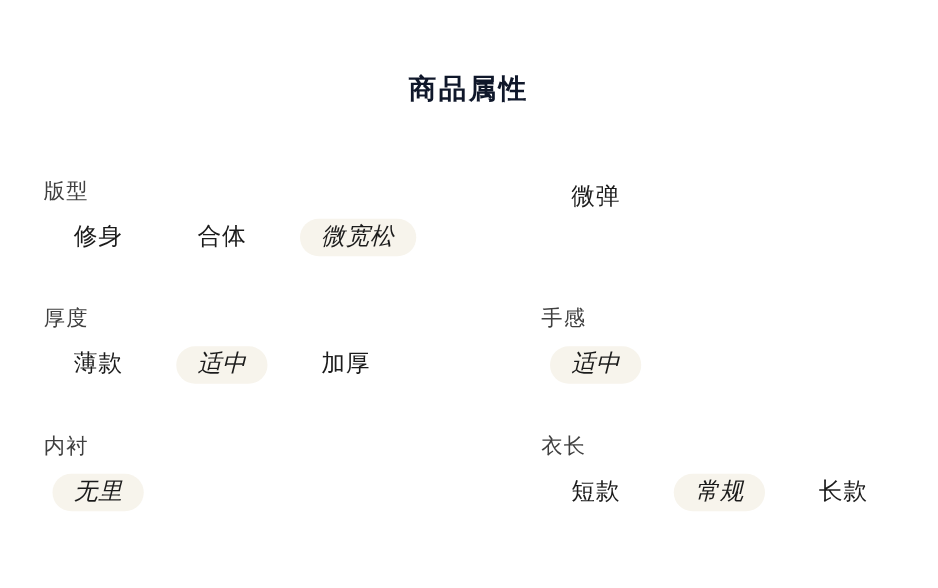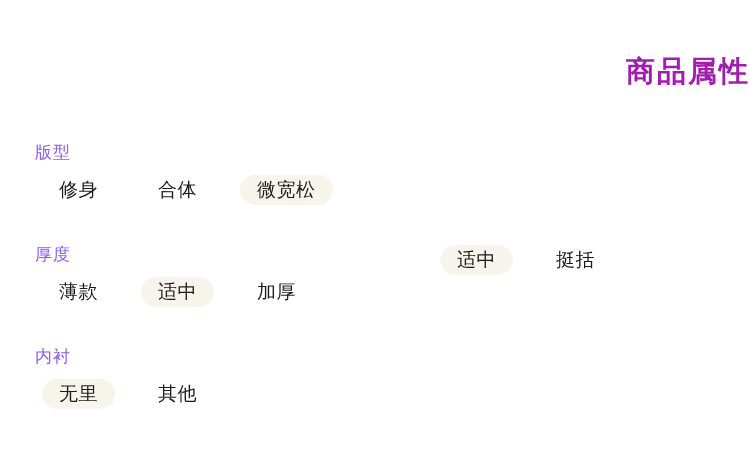--- a/index.html
+++ b/index.html
@@ -9,42 +9,42 @@
   }
   body {
     width: 750px;
     height: 470px;
     overflow: hidden;
     font-family: "Liberation Sans", "DejaVu Sans", sans-serif;
     color: #1b1b1b;
   }
   .page-title {
     margin: 58px 0 0 0;
-    text-align: right;
-    font-size: 29px;
+    text-align: center;
+    font-size: 22px;
     font-weight: 700;
     letter-spacing: 2px;
     line-height: 26px;
-    color: #a21caf;
+    color: #0f172a;
   }
   .groups-grid {
     display: grid;
     grid-template-columns: 398px auto;
     padding-left: 35px;
     margin-top: 59px;
   }
   .group {
     margin-bottom: 40px;
   }
   .group-label {
     font-size: 17px;
     line-height: 20px;
     letter-spacing: 1px;
     margin-bottom: 12px;
-    color: #8b5cf6;
+    color: #404040;
   }
   .options {
     display: flex;
     gap: 26px;
     margin-left: 7px;
   }
   .option {
     display: inline-block;
     box-sizing: border-box;
     font-family: inherit;
@@ -55,20 +55,21 @@
     margin: 0;
     border: none;
     border-radius: 16px;
     background: transparent;
     color: #1b1b1b;
     cursor: pointer;
     white-space: nowrap;
   }
   .option.selected {
     background: #f7f4ec;
+    font-style: italic;
   }
 </style>
 </head>
 <body>
 
 <h1 class="page-title">商品属性</h1>
 
 <div class="groups-grid" id="groups-grid">
   <section class="group">
     <div class="group-label">版型</div>
@@ -77,47 +78,57 @@
 
   <button class="option">合体</button>
 
   <button class="option selected">微宽松</button>
 </div>
   </section>
 
   <section class="group">
     <div class="options">
 
+  <button class="option">微弹</button>
 
 </div>
   </section>
 
   <section class="group">
     <div class="group-label">厚度</div>
     <div class="options">
   <button class="option">薄款</button>
 
   <button class="option selected">适中</button>
 
   <button class="option">加厚</button>
 </div>
   </section>
 
   <section class="group">
+    <div class="group-label">手感</div>
     <div class="options">
 
   <button class="option selected">适中</button>
 
-  <button class="option">挺括</button>
 </div>
   </section>
 
   <section class="group">
     <div class="group-label">内衬</div>
     <div class="options">
   <button class="option selected">无里</button>
 
 
-  <button class="option">其他</button>
 </div>
   </section>
 
+  <section class="group">
+    <div class="group-label">衣长</div>
+    <div class="options">
+  <button class="option">短款</button>
+
+  <button class="option selected">常规</button>
+
+  <button class="option">长款</button>
+</div>
+  </section>
 </div>
 
 </body></html>

